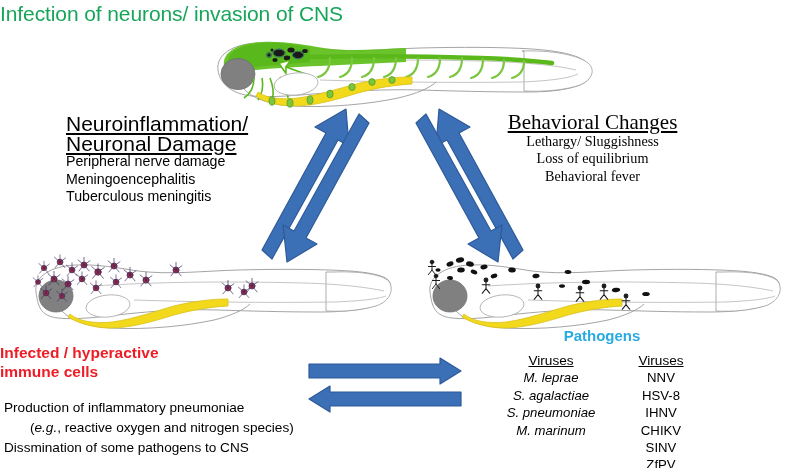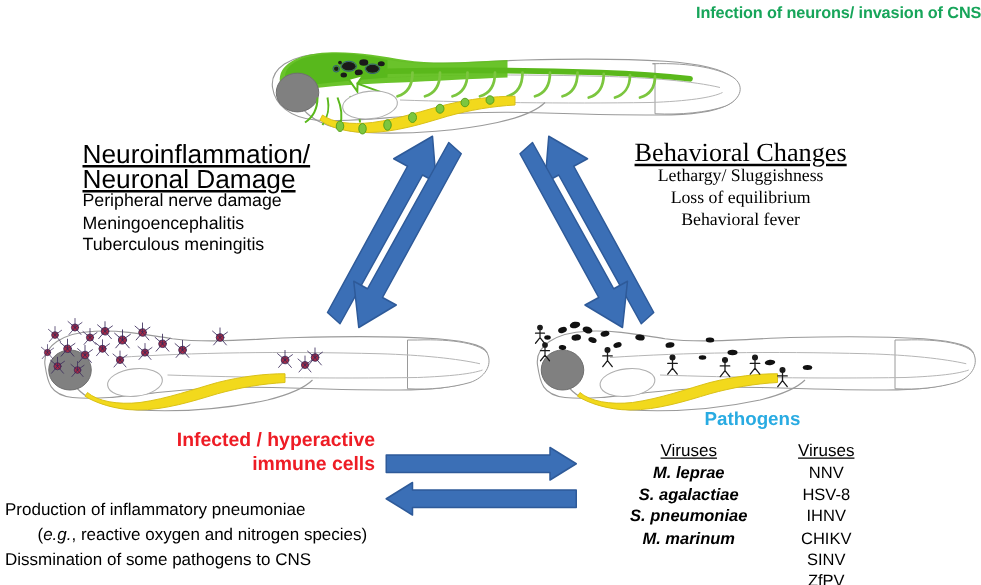--- a/index.html
+++ b/index.html
@@ -14,30 +14,30 @@
     background: #ffffff;
     font-family: "Liberation Sans", sans-serif;
     overflow: hidden;
   }
   .abs { position: absolute; }
   .txt { white-space: pre; }
 
   
   #title-cns {
     left: 0; right: 0; top: 2px;
-    text-align: right;
+    text-align: left;
     color: #17A55A;
-    font-size: 13px;
-    font-weight: bold;
+    font-size: 21px;
+    font-weight: normal;
     letter-spacing: -0.1px;
   }
   #heading-immune {
     left: 0px; top: 343px;
     width: 300px;
-    text-align: right;
+    text-align: left;
     color: #EE1C25;
     font-size: 15.5px;
     font-weight: bold;
     line-height: 19px;
   }
   #heading-pathogens {
     left: 487px; top: 327px;
     width: 230px;
     text-align: center;
     color: #29ABE2;
@@ -65,21 +65,21 @@
     width: 240px;
     font-size: 13.2px;
     line-height: 17.4px;
     color: #000;
   }
   #pathogen-table .cols { display: flex; }
   #pathogen-table .col { text-align: center; }
   #pathogen-table .col.bacteria { width: 128px; }
   #pathogen-table .col.viruses { width: 92px; }
   #pathogen-table .colhead { text-decoration: underline; font-size: 13.6px; }
-  #pathogen-table .bacteria .item { font-style: italic; font-weight: bold; }
+  #pathogen-table .bacteria .item { font-style: italic; }
 
   
   .arrow-svg { position: absolute; overflow: visible; }
 </style>
 </head>
 <body>
 
 <div id="canvas">
 
   <div class="abs txt" id="title-cns">Infection of neurons/ invasion of CNS</div>

